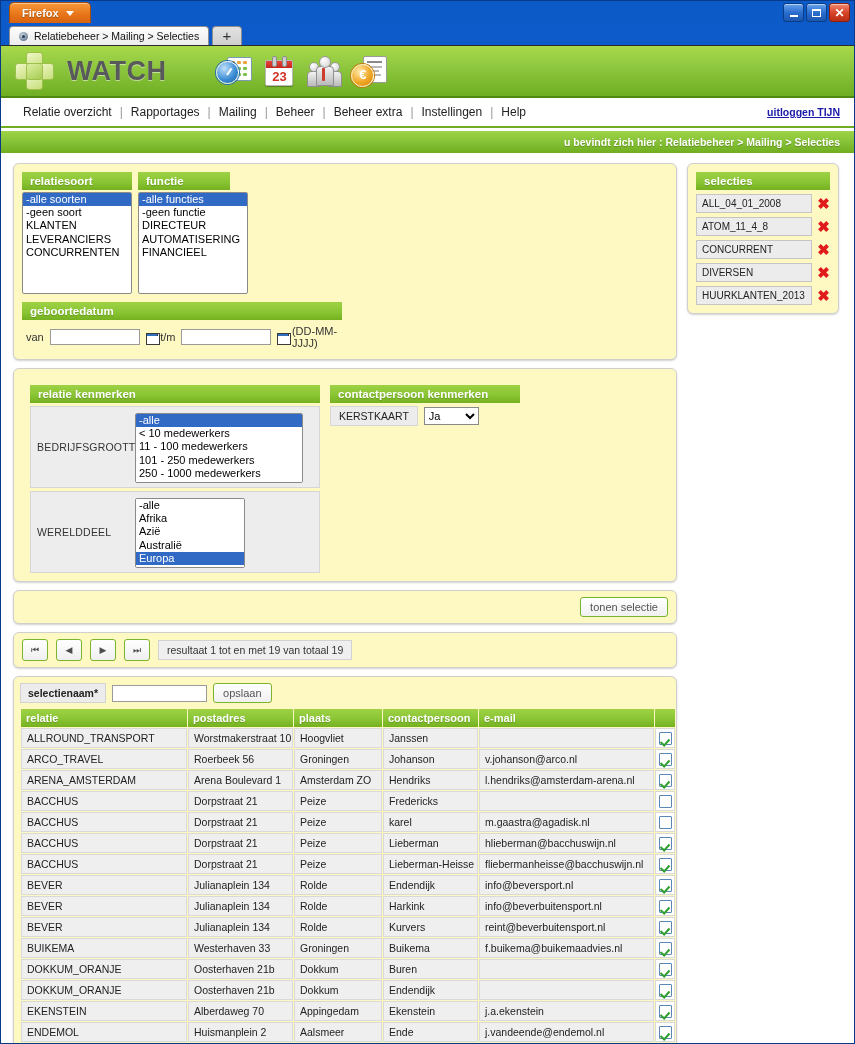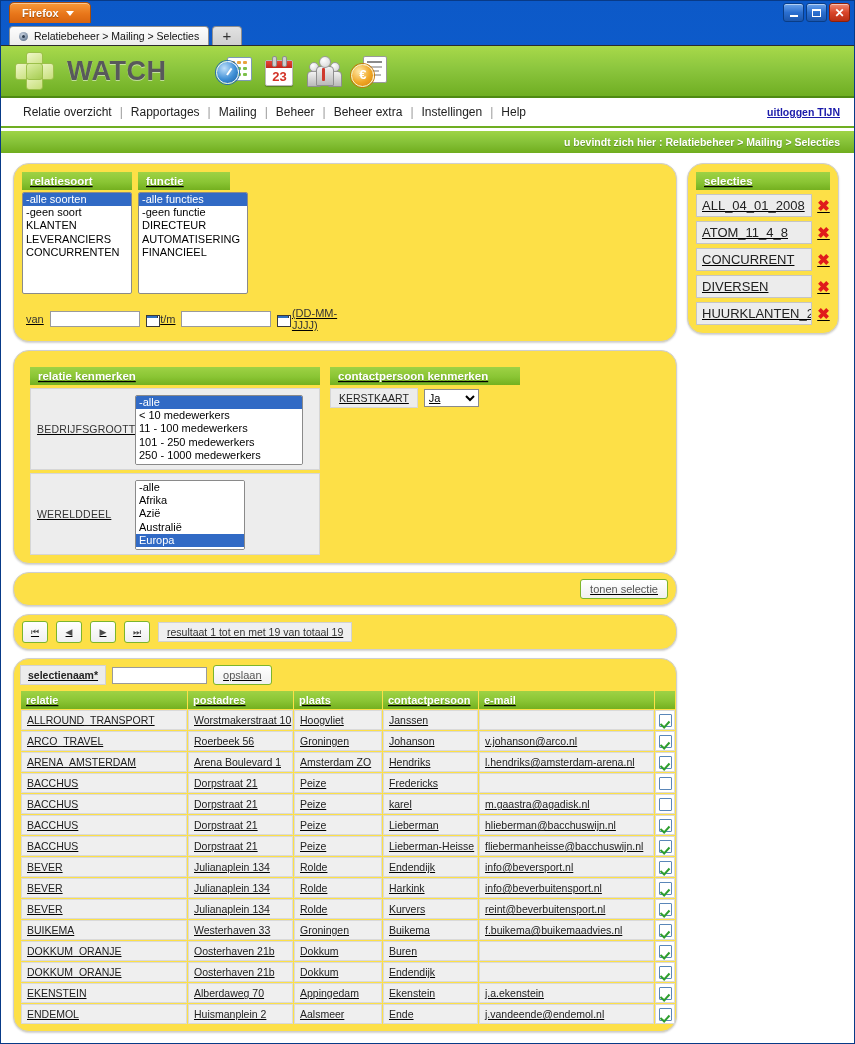--- a/index.html
+++ b/index.html
@@ -164,23 +164,23 @@
     background:linear-gradient(180deg,#9fd446 0%,#86c238 50%,#70ad1e 100%);
     display:flex;align-items:center;justify-content:flex-end;
     padding-right:14px;color:#fff;font-size:10.5px;font-weight:bold;
     text-shadow:0 1px 1px rgba(0,0,0,.25);
   }
 
   .content{padding:10px 12px 0 12px;}
 
   
   .panel{
-    background:#fde047;border:1px solid #cfcfcf;border-radius:16px;
+    background:#fef9c3;border:1px solid #cfcfcf;border-radius:6px;
     box-shadow:0 1px 2px rgba(0,0,0,.18);
-    padding:8px;box-sizing:border-box;text-decoration:underline;
+    padding:8px;box-sizing:border-box;
   }
   .row-main{display:flex;gap:10px;align-items:flex-start;}
   .panel-left{width:664px;}
   .panel-sel{width:152px;}
 
   .grnhdr{
     background:linear-gradient(180deg,#9ed245 0%,#8ac534 55%,#74b01f 100%);
     color:#fff;font-weight:bold;font-size:11.5px;
     padding:3px 8px;box-sizing:border-box;
     text-shadow:0 1px 1px rgba(0,0,0,.2);
@@ -202,21 +202,21 @@
   .calbtn{width:13px;height:12px;position:relative;display:inline-block;}
   .calbtn::before{content:"";position:absolute;left:0;top:2px;width:12px;height:10px;background:#fff;border:1px solid #3a3a3a;}
   .calbtn::after{content:"";position:absolute;left:0;top:2px;width:12px;height:3px;background:#2f6fbe;border:1px solid #3a3a3a;border-bottom:none;box-sizing:border-box;}
 
   
   .selitem{
     display:flex;align-items:center;gap:5px;margin-top:4px;
   }
   .selbox{
     flex:1 1 auto;background:#ececec;border:1px solid #c5c5c5;
-    font-size:13px;color:#222;padding:3px 5px;box-sizing:border-box;
+    font-size:10px;color:#222;padding:3px 5px;box-sizing:border-box;
     white-space:nowrap;overflow:hidden;
   }
   .delx{
     color:#e01b1b;font-size:15px;font-weight:bold;line-height:1;flex:0 0 13px;text-align:center;
     font-family:"Liberation Sans",sans-serif;
   }
 
   
   .kenmerken{margin-top:8px;display:flex;gap:0;padding-left:8px;}
   .k-left{width:290px;}
@@ -406,20 +406,21 @@
                 <option selected="">-alle functies</option>
                 <option>-geen functie</option>
                 <option>DIRECTEUR</option>
                 <option>AUTOMATISERING</option>
                 <option>FINANCIEEL</option>
               </select>
             </div>
           </div>
 
           <div class="dt-panel">
+            <div class="grnhdr">geboortedatum</div>
             <div class="dt-row">
               <span>van</span>
               <input class="txt" style="width: 90px;" value="">
               <span class="calbtn"></span>
               <span>t/m</span>
               <input class="txt" style="width: 90px;" value="">
               <span class="calbtn"></span>
               <span>(DD-MM-JJJJ)</span>
             </div>
           </div>

